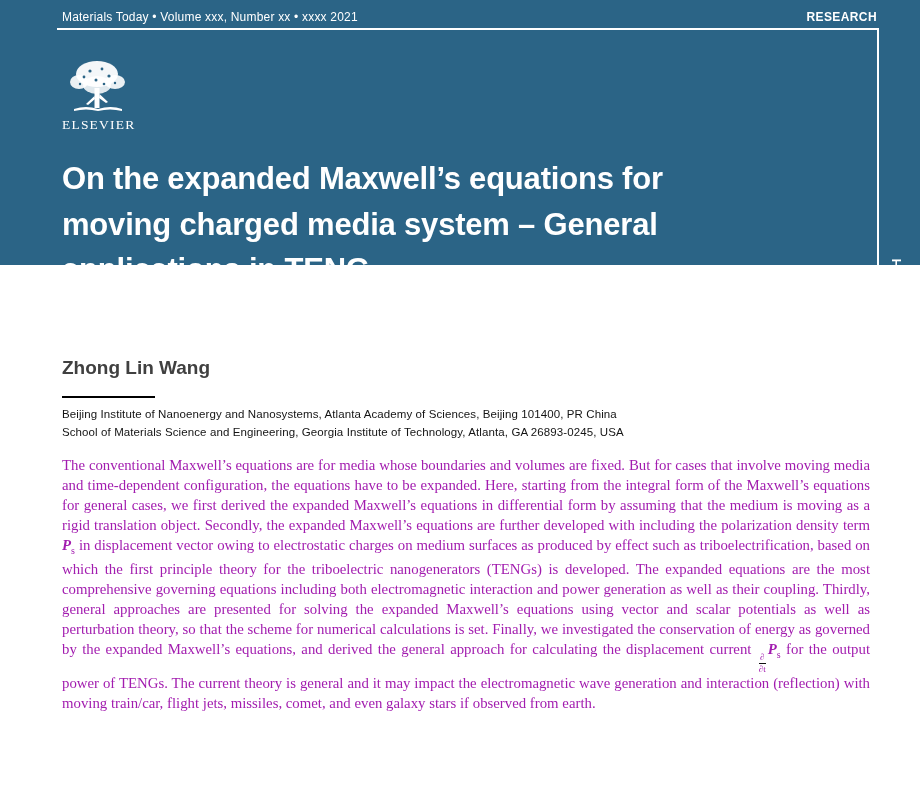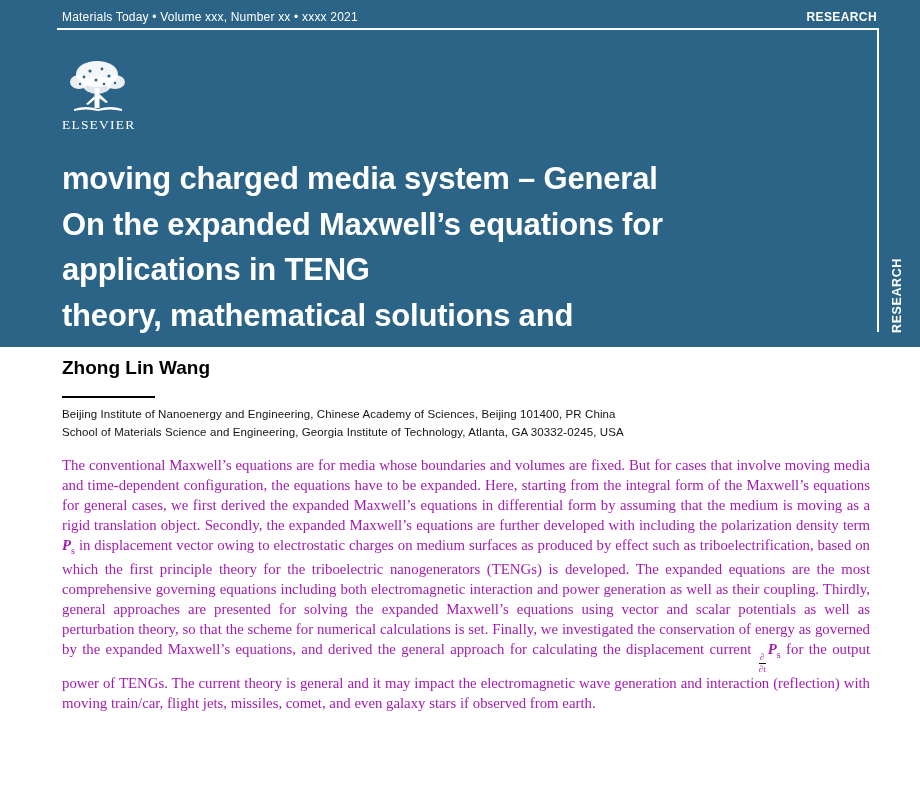--- a/index.html
+++ b/index.html
@@ -5,21 +5,21 @@
   html, body { margin: 0; padding: 0; }
   body {
     width: 920px; height: 801px;
     background: #ffffff;
     position: relative;
     overflow: hidden;
     font-family: "Liberation Sans", sans-serif;
   }
   .banner {
     position: absolute; left: 0; top: 0;
-    width: 920px; height: 347px;
+    width: 920px; height: 265px;
     background: #2b6486;
     color: #ffffff;
   }
   .journal-info {
     position: absolute; left: 62px; top: 10px;
     font-size: 12px; letter-spacing: 0.2px;
     color: #ffffff;
   }
   .research-top {
     position: absolute; right: 43px; top: 10px;
@@ -53,21 +53,21 @@
   .title {
     position: absolute; left: 62px; top: 156px;
     width: 800px;
     font-size: 31px; font-weight: 700;
     line-height: 45.5px; letter-spacing: -0.2px;
     color: #ffffff;
   }
   .title div { white-space: nowrap; }
   .author {
     position: absolute; left: 62px; top: 357px;
-    font-size: 19px; font-weight: 700; color: #000000;
+    font-size: 19px; font-weight: 700; color: #404040;
   }
   .author-rule {
     position: absolute; left: 62px; top: 396px;
     width: 93px; height: 2px; background: #000000;
   }
   .affiliations {
     position: absolute; left: 62px; top: 406px;
     font-size: 11.5px; line-height: 17.5px;
     color: #141414; letter-spacing: 0.1px;
   }
@@ -121,31 +121,31 @@
           <circle cx="38" cy="26" r="1.3"></circle>
           <circle cx="14" cy="26" r="1.2"></circle>
           <circle cx="49" cy="25" r="1.2"></circle>
         </g>
       </svg>
     </span>
     <div class="publisher-name">ELSEVIER</div>
   </div>
 
   <h1 class="title" style="margin:0">
+    <div>On the expanded Maxwell’s equations for</div>
     <div>moving charged media system – General</div>
-    <div>On the expanded Maxwell’s equations for</div>
     <div>applications in TENG</div>
     <div>theory, mathematical solutions and</div>
   </h1>
 </div>
 
 <div class="author">Zhong Lin Wang</div>
 <div class="author-rule"></div>
 
 <div class="affiliations">
-  <div>Beijing Institute of Nanoenergy and Engineering, Chinese Academy of Sciences, Beijing 101400, PR China</div>
-  <div>School of Materials Science and Engineering, Georgia Institute of Technology, Atlanta, GA 30332-0245, USA</div>
+  <div>Beijing Institute of Nanoenergy and Nanosystems, Atlanta Academy of Sciences, Beijing 101400, PR China</div>
+  <div>School of Materials Science and Engineering, Georgia Institute of Technology, Atlanta, GA 26893-0245, USA</div>
 </div>
 
 <p class="abstract" style="margin:0">The conventional Maxwell’s equations are for media whose boundaries and volumes are fixed. But for cases that involve moving media and time-dependent configuration, the equations have to be expanded. Here, starting from the integral form of the Maxwell’s equations for general cases, we first derived the expanded Maxwell’s equations in differential form by assuming that the medium is moving as a rigid translation object. Secondly, the expanded Maxwell’s equations are further developed with including the polarization density term <span class="vec-p">P</span><sub class="vec-sub">s</sub> in displacement vector owing to electrostatic charges on medium surfaces as produced by effect such as triboelectrification, based on which the first principle theory for the triboelectric nanogenerators (TENGs) is developed. The expanded equations are the most comprehensive governing equations including both electromagnetic interaction and power generation as well as their coupling. Thirdly, general approaches are presented for solving the expanded Maxwell’s equations using vector and scalar potentials as well as perturbation theory, so that the scheme for numerical calculations is set. Finally, we investigated the conservation of energy as governed by the expanded Maxwell’s equations, and derived the general approach for calculating the displacement current <span class="frac">
       <span class="num">∂</span>
       <span class="den">∂t</span>
     </span><span class="vec-p">P</span><sub class="vec-sub">s</sub> for the output power of TENGs. The current theory is general and it may impact the electromagnetic wave generation and interaction (reflection) with moving train/car, flight jets, missiles, comet, and even galaxy stars if observed from earth.</p>
 
 </body></html>

